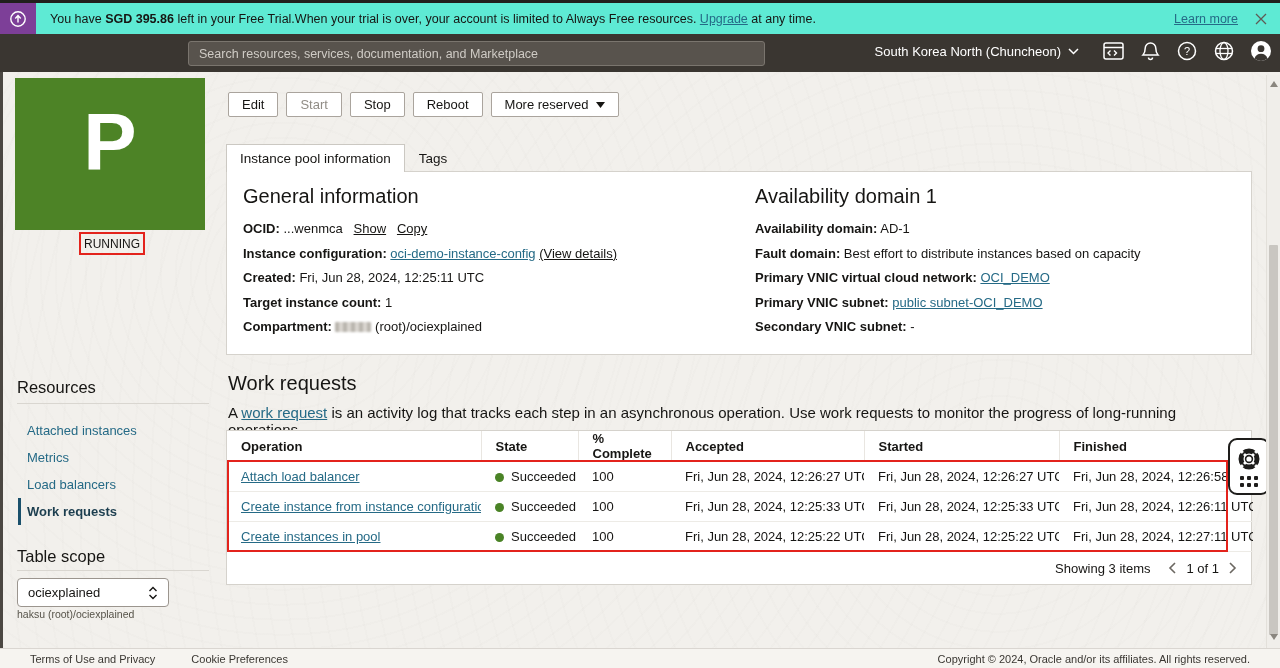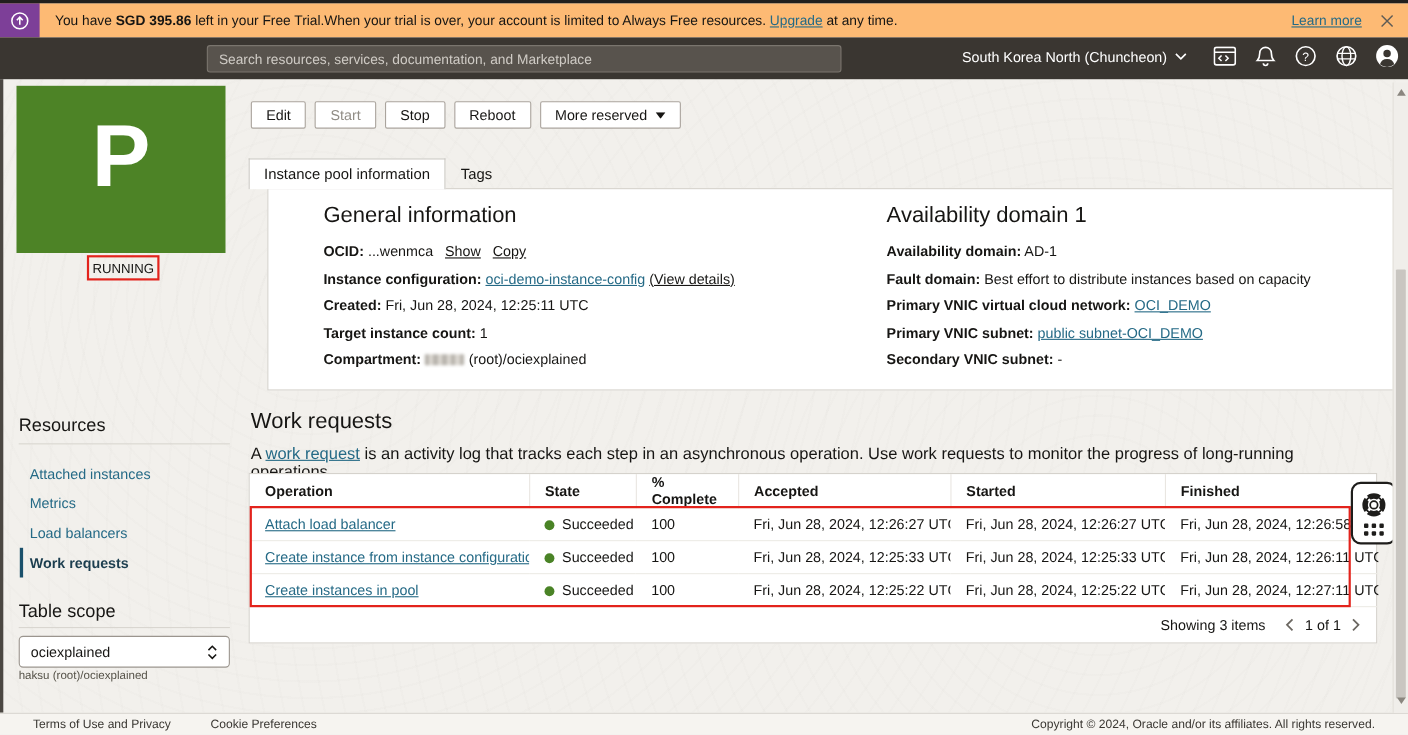--- a/index.html
+++ b/index.html
@@ -3,21 +3,21 @@
 <meta charset="utf-8">
 <style>
   * { margin:0; padding:0; box-sizing:border-box; }
   html,body { width:1280px; height:668px; overflow:hidden; }
   body { font-family:"Liberation Sans", sans-serif; position:relative; background:#f2f0ec; color:#161513; }
 
   
   .window-edge { position:absolute; top:0; left:0; right:0; height:3px; background:#211f1d; z-index:30; }
 
   
-  .trial-banner { position:absolute; top:3px; left:0; right:0; height:31px; background:#fdba74; display:flex; align-items:center; z-index:20; }
+  .trial-banner { position:absolute; top:3px; left:0; right:0; height:31px; background:#5eead4; display:flex; align-items:center; z-index:20; }
   .banner-icon { width:36px; height:31px; background:#7d3f98; display:flex; align-items:center; justify-content:center; flex:0 0 auto; }
   .banner-text { margin-left:14px; font-size:12.5px; color:#161513; white-space:nowrap; }
   .banner-text b { font-weight:700; }
   a.link-teal { color:#256a86; text-decoration:underline; cursor:pointer; }
   .banner-right { margin-left:auto; display:flex; align-items:center; gap:16px; padding-right:12px; }
   .banner-right .link-teal { font-size:12.5px; }
   .close-x { width:14px; height:14px; cursor:pointer; }
 
   
   .topbar { position:absolute; top:34px; left:0; right:0; height:38px; background:#3a3631; display:flex; align-items:center; z-index:20;justify-content:center; }
@@ -43,35 +43,35 @@
 
   
   .sidebar { position:absolute; left:3px; top:0; width:223px; height:100%; }
   .pool-tile { position:absolute; left:12px; top:6px; width:190px; height:152px; background:#4d8326; color:#fff; font-size:80px; font-weight:700; text-align:center; line-height:128px; }
   .running-box { position:absolute; left:76px; top:160px; width:66px; height:23px; border:2px solid #e3231c; display:flex; align-items:center; justify-content:center; font-size:12px; background:transparent; }
   .side-title { position:absolute; left:14px; font-size:16.5px; color:#161513; }
   .side-divider { position:absolute; left:14px; width:192px; border-top:1px solid #d9d6d0; }
   .res-nav { position:absolute; left:15px; top:345px; right:16px; }
   .res-item { height:27px; display:flex; align-items:center; font-size:13px; color:#256a86; cursor:pointer; padding-left:9px; }
   .res-item.active { font-weight:700; color:#1c3e4f; border-left:3px solid #1a506b; padding-left:6px; }
-  .scope-select { position:absolute; left:14px; top:506px; width:192px; height:29px; background:#fff; border:1px solid #9b958e; border-radius:4px; display:flex; align-items:center; font-size:13px; padding:0 10px; cursor:pointer; }
+  .scope-select { position:absolute; left:14px; top:506px; width:152px; height:29px; background:#fff; border:1px solid #9b958e; border-radius:4px; display:flex; align-items:center; font-size:13px; padding:0 10px; cursor:pointer; }
   .scope-select .chevrons { margin-left:auto; }
   .scope-hint { position:absolute; left:14px; top:536px; font-size:10.5px; color:#565349; }
 
   
   .main { position:absolute; left:226px; top:0; width:1026px; height:100%; }
   .toolbar { position:absolute; top:20px; left:2px; display:flex; gap:8px; }
   .btn { height:25px; padding:0 13px; background:#fff; border:1px solid #aaa49d; border-radius:2px; font-size:13px; color:#161513; display:flex; align-items:center; gap:8px; cursor:pointer; font-family:"Liberation Sans", sans-serif; }
   .btn.disabled { color:#918d86; cursor:default; }
 
   .tabs { position:absolute; top:72px; left:0; display:flex; align-items:flex-end; z-index:3; }
   .tab-active { height:28px; padding:0 13px; background:#fff; border:1px solid #cbc8c2; border-bottom:none; display:flex; align-items:center; font-size:13.5px; cursor:pointer; }
   .tab-inactive { height:28px; padding:0 14px; display:flex; align-items:center; font-size:13.5px; color:#161513; cursor:pointer; }
 
-  .info-card { position:absolute; top:99px; left:17px; width:1026px; height:184px; background:#fff; border:1px solid #d5d2cc; z-index:1; display:flex;padding-left:34px; }
+  .info-card { position:absolute; top:99px; left:0; width:1026px; height:184px; background:#fff; border:1px solid #d5d2cc; z-index:1; display:flex; }
   .card-col { padding:13px 16px 0 16px; }
   .card-col.col1 { width:512px; }
   .card-col h2, .wr-title { font-size:20px; font-weight:400; color:#161513; }
   .card-col h2 { margin-bottom:13px; }
   .field { font-size:13px; margin-bottom:9.5px; white-space:nowrap; }
   .field b { font-weight:700; }
   a.link-dark { color:#161513; text-decoration:underline; cursor:pointer; }
   .redacted { display:inline-block; width:36px; height:10px; vertical-align:-1px; background:repeating-linear-gradient(90deg,#b9b5ae 0 4px,#dad6d0 4px 8px); filter:blur(1.3px); border-radius:1px; }
 
   .wr-title { position:absolute; top:300px; left:2px; }

